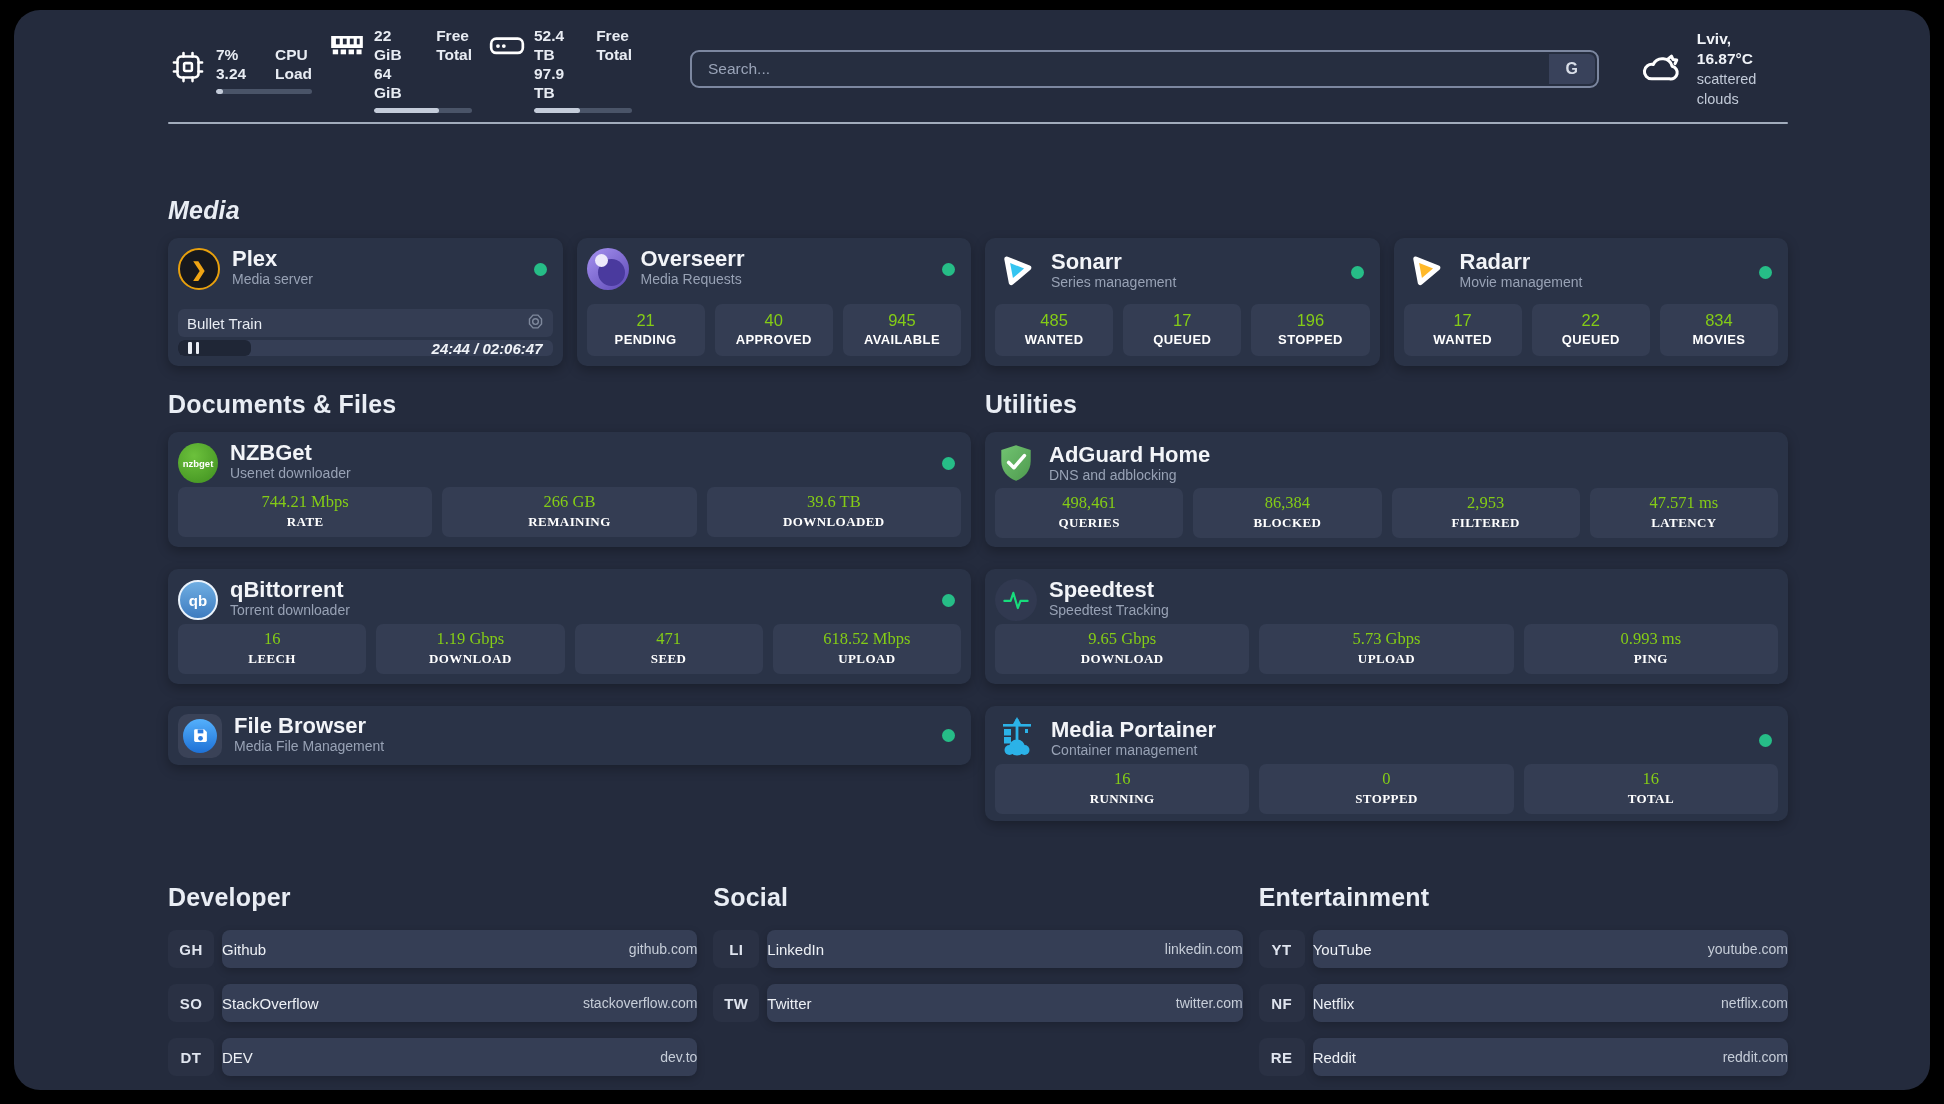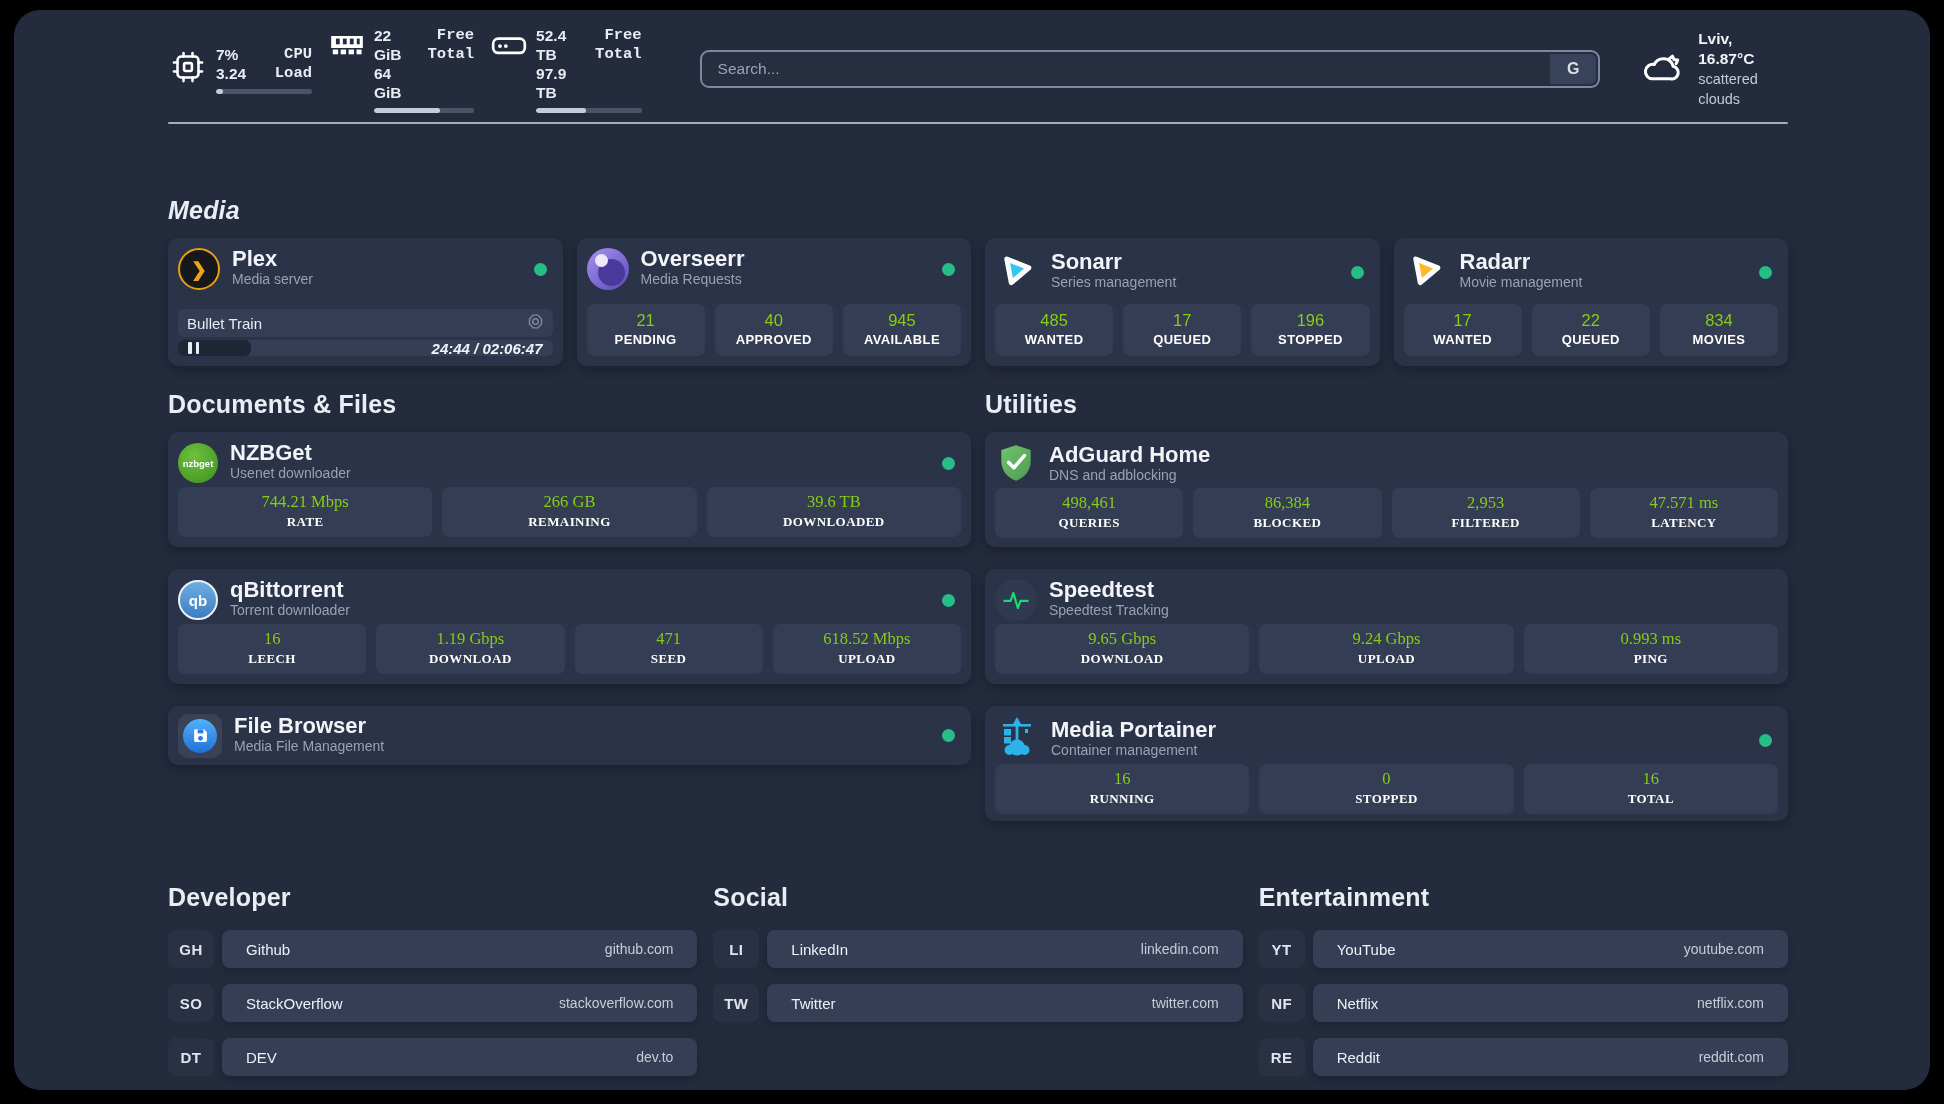--- a/index.html
+++ b/index.html
@@ -12,21 +12,21 @@
   .dashboard{position:absolute;left:14px;top:10px;width:1916px;height:1080px;background:var(--bg);border-radius:26px;overflow:hidden;}
   .content{padding:30px 142px 0 154px;}
 
   
   .topbar{display:flex;align-items:center;height:58px;}
   .hstat{display:flex;align-items:flex-start;margin-right:16px;}
   .hstat .hicon{width:40px;display:flex;justify-content:center;margin-top:4px;}
   .hstat-body{margin-left:8px;}
   .hstat-cols{display:flex;justify-content:space-between;min-width:96px;gap:18px;}
   .hcol{display:flex;flex-direction:column;line-height:19px;font-size:15.5px;font-weight:600;color:#E8ECF3;}
-  .hcol.right{text-align:right;font-family:Liberation Mono, monospace;}
+  .hcol.right{}
   .hbar{margin-top:6px;height:5px;border-radius:3px;background:var(--track);overflow:hidden;}
   .hbar i{display:block;height:100%;background:var(--fill);border-radius:3px;}
 
   .searchbar{position:relative;margin-left:42px;width:996px;height:38px;border:2px solid #7C87A0;border-radius:9px;background:rgba(42,51,71,.35);display:flex;align-items:center;}
   .searchbar input{flex:1;background:transparent;border:none;outline:none;color:#E8ECF3;font-size:15.5px;padding:0 60px 0 16px;font-family:"Liberation Sans",sans-serif;}
   .searchbar input::placeholder{color:#9AA4B8;}
   .search-g{position:absolute;right:2px;top:2px;bottom:2px;width:46px;background:#39425B;border-radius:0 6px 6px 0;display:flex;align-items:center;justify-content:center;font-size:16px;font-weight:600;color:#D9DEE8;cursor:pointer;}
 
   .weather{margin-left:40px;display:flex;align-items:center;}
   .weather .wtext{margin-left:14px;line-height:20px;}
@@ -79,21 +79,21 @@
   .qbit span{font-size:15px;font-weight:700;color:#fff;}
   .fbtile{width:44px;height:44px;border-radius:10px;background:#3A4257;display:flex;align-items:center;justify-content:center;flex:none;}
   .fbcirc{width:34px;height:34px;border-radius:50%;background:linear-gradient(180deg,#54B0FC,#1E71D6);display:flex;align-items:center;justify-content:center;}
   .speedc{background:#313950;width:42px;height:42px;}
 
   
   .links{margin-top:62px;display:grid;grid-template-columns:repeat(3,1fr);gap:16px;}
   .linkrows{margin-top:18px;display:flex;flex-direction:column;gap:16px;}
   .linkrow{display:flex;height:38px;}
   .abbr{width:46px;background:var(--abbr);border-radius:8px;display:flex;align-items:center;justify-content:center;font-size:15px;font-weight:700;letter-spacing:.5px;color:#DFE4EE;flex:none;}
-  .lbar{flex:1;margin-left:8px;background:var(--bar);border-radius:8px;display:flex;align-items:center;justify-content:space-between;padding:0 24px;box-shadow:0 3px 8px rgba(0,0,0,.2);cursor:pointer;}
+  .lbar{flex:1;margin-left:8px;background:var(--bar);border-radius:8px;display:flex;align-items:center;justify-content:space-between;padding:0 0;box-shadow:0 3px 8px rgba(0,0,0,.2);cursor:pointer;}
   .lname{font-size:15px;color:#EDF0F5;}
   .lurl{font-size:14px;color:#C6CDD8;}
 
   .two-col{margin-top:24px;display:grid;grid-template-columns:1fr 1fr;gap:14px;}
   .colcards{margin-top:13px;display:flex;flex-direction:column;gap:22px;}
 </style>
 </head>
 <body>
 
 <div class="dashboard">
@@ -461,21 +461,21 @@
               <div class="card-title">Speedtest</div>
               <div class="card-desc">Speedtest Tracking</div>
             </div>
           </div>
           <div class="tiles">
             <div class="tile">
               <div class="tile-value">9.65 Gbps</div>
               <div class="tile-label">DOWNLOAD</div>
             </div>
             <div class="tile">
-              <div class="tile-value">9.24 Gbps</div>
+              <div class="tile-value">5.73 Gbps</div>
               <div class="tile-label">UPLOAD</div>
             </div>
             <div class="tile">
               <div class="tile-value">0.993 ms</div>
               <div class="tile-label">PING</div>
             </div>
           </div>
         </div>
 
         <div class="card h115">

